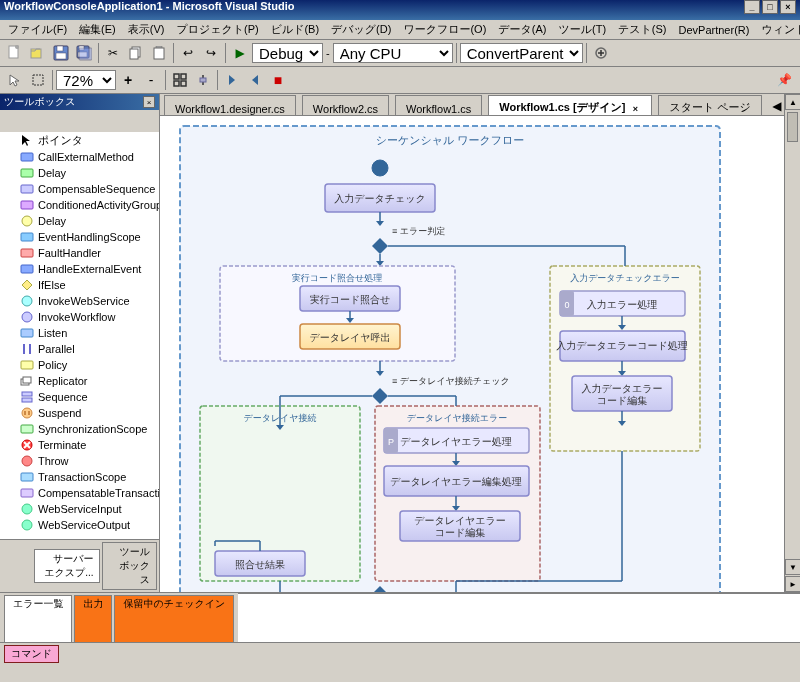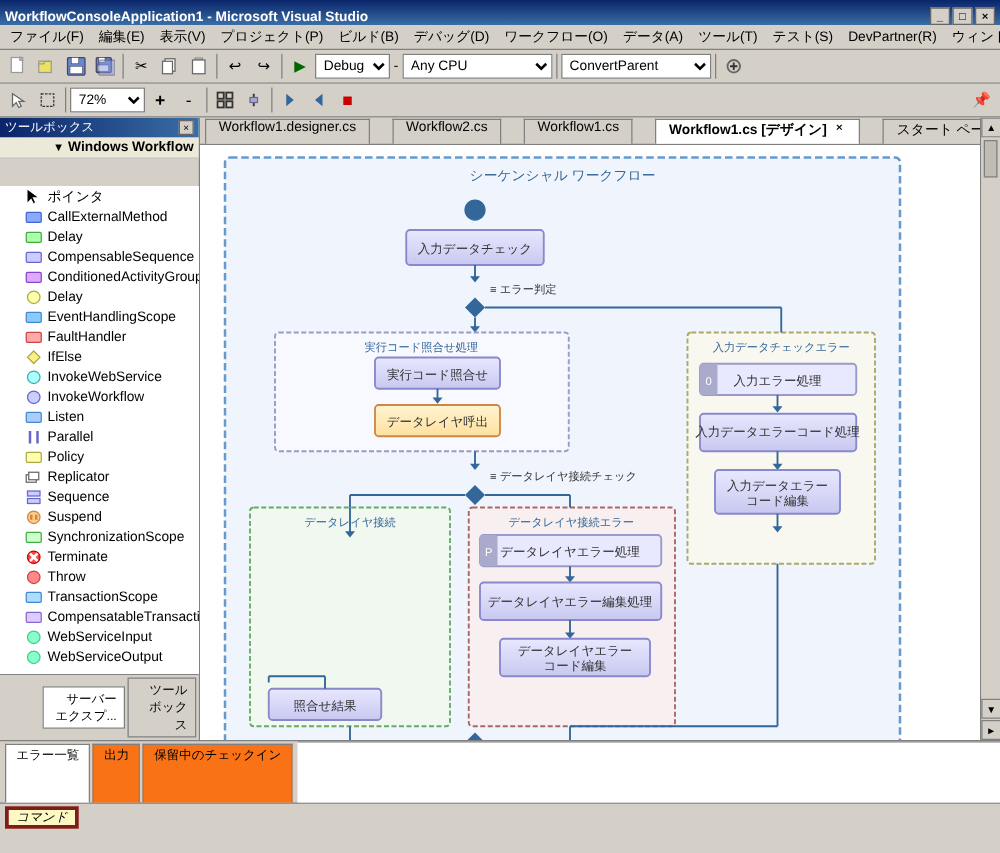--- a/index.html
+++ b/index.html
@@ -1,31 +1,31 @@
 <!DOCTYPE html>
 <html><head>
   <meta charset="utf-8">
   <style>
     * { box-sizing: border-box; margin: 0; padding: 0; }
     body { font-family: 'MS UI Gothic', 'MS Gothic', 'Meiryo', sans-serif; font-size: 11px; background: #d4d0c8; overflow: hidden; width: 800px; height: 682px; }
 
     
-    .title-bar { background: linear-gradient(to bottom, #0a246a, #3a6ea5); color: white; height: 20px; display: flex; align-items: flex-end; padding: 0 4px; font-size: 11px; font-weight: bold; }
+    .title-bar { background: linear-gradient(to bottom, #0a246a, #3a6ea5); color: white; height: 20px; display: flex; align-items: flex-start; padding: 0 4px; font-size: 11px; font-weight: bold; }
     .title-bar-buttons { margin-left: auto; display: flex; gap: 2px; }
     .title-btn { width: 16px; height: 14px; border: 1px solid #666; background: #d4d0c8; color: black; font-size: 9px; display: flex; align-items: center; justify-content: center; cursor: pointer; }
 
     
     .menu-bar { background: #d4d0c8; height: 20px; display: flex; align-items: center; padding: 0 2px; border-bottom: 1px solid #808080; font-size: 11px; }
     .menu-item { padding: 2px 6px; cursor: pointer; white-space: nowrap; }
 
     
     .toolbar-area { background: #d4d0c8; border-bottom: 1px solid #808080; padding: 2px 4px; display: flex; align-items: center; flex-wrap: wrap; gap: 1px; min-height: 26px; }
     .toolbar-btn { width: 22px; height: 22px; border: 1px solid transparent; background: transparent; display: flex; align-items: center; justify-content: center; cursor: pointer; font-size: 12px; }
     .toolbar-separator { width: 1px; height: 20px; background: #808080; margin: 0 2px; }
-    .toolbar-combo { height: 20px; border: 1px solid #808080; background: white; padding: 0 2px; font-size: 11px; min-width: 60px; }
+    .toolbar-combo { height: 20px; border: 1px solid #808080; background: white; padding: 0 2px; font-size: 15px; min-width: 60px; }
     .toolbar-combo-wide { min-width: 120px; }
 
     
     .toolbar2 { background: #d4d0c8; border-bottom: 1px solid #808080; padding: 2px 4px; display: flex; align-items: center; gap: 1px; min-height: 26px; }
 
     
     .main-layout { display: flex; height: calc(682px - 20px - 20px - 26px - 26px - 26px - 26px - 22px); }
 
     
     .toolbox-panel { width: 160px; background: #d4d0c8; border-right: 1px solid #808080; display: flex; flex-direction: column; overflow: hidden; text-align: right; }
@@ -35,37 +35,37 @@
     .toolbox-item-icon { width: 14px; height: 14px; flex-shrink: 0; }
     .toolbox-footer { background: #d4d0c8; border-top: 1px solid #808080; padding: 2px; display: flex; gap: 2px; align-items: center; font-size: 10px; }
     .toolbox-tab { padding: 2px 6px; font-size: 10px; cursor: pointer; background: #d4d0c8; border: 1px solid #808080; }
     .toolbox-tab.active { background: white; margin-left: 32px; }
 
     
     .content-area { flex: 1; display: flex; flex-direction: column; overflow: hidden; }
 
     
     .tab-bar { background: #d4d0c8; height: 22px; display: flex; align-items: flex-end; padding: 0 4px; border-bottom: 1px solid #808080; }
-    .tab { height: 20px; padding: 0 10px; border: 1px solid #808080; border-bottom: none; background: #d4d0c8; cursor: pointer; font-size: 11px; display: flex; align-items: flex-start; margin-right: 18px; white-space: nowrap; }
+    .tab { height: 20px; padding: 0 10px; border: 1px solid #808080; border-bottom: none; background: #d4d0c8; cursor: pointer; font-size: 11px; display: flex; align-items: flex-end; margin-right: 6px; white-space: nowrap; }
     .tab.active { background: white; font-weight: bold; }
     .tab-x-btn { margin-left: 4px; width: 12px; height: 12px; display: flex; align-items: center; justify-content: center; font-size: 9px; }
 
     
     .design-canvas { flex: 1; background: white; overflow: auto; position: relative; }
 
     
     .bottom-panel { height: 50px; background: #d4d0c8; border-top: 1px solid #808080; display: flex; flex-direction: row; }
     .bottom-tabs { display: flex; padding: 2px 4px 0; gap: 2px; }
     .bottom-tab { padding: 1px 8px; border: 1px solid #808080; border-bottom: none; background: #f97316; font-size: 10px; cursor: pointer; }
     .bottom-tab.active { background: white; }
     .bottom-content { flex: 1; background: white; padding: 2px 4px; font-size: 10px; border-top: 1px solid #808080; }
 
     
     .status-bar { height: 22px; background: #d4d0c8; border-top: 1px solid #808080; display: flex; align-items: center; padding: 0 4px; font-size: 10px; gap: 4px; }
-    .status-section { padding: 1px 6px; border: 3px solid #7f1d1d; background: #fef9c3; height: 18px; display: flex; align-items: center; font-style: italic; }
+    .status-section { padding: 1px 6px; border: 1px solid #7f1d1d; background: #f9a8d4; height: 18px; display: flex; align-items: center; }
 
     
     .right-scrollbar { width: 16px; background: #d4d0c8; border-left: 1px solid #808080; display: flex; flex-direction: column; }
     .scroll-btn { width: 16px; height: 16px; background: #d4d0c8; border: 1px solid #808080; display: flex; align-items: center; justify-content: center; font-size: 8px; cursor: pointer; }
 
     
     .workflow-svg { width: 580px; height: 520px; }
 
     
     .collapse-arrow { font-size: 9px; }
@@ -224,23 +224,20 @@
   </div>
 </div>
 
 <div class="main-layout" style="height: 498px;">
 
   <div class="toolbox-panel">
     <div class="panel-title-bar">
       <span>ツールボックス</span>
       <div class="panel-close-btn">×</div>
     </div>
-    <div class="toolbox-section-header">
-      <span class="collapse-arrow">▼</span> <span>Windows Workflow</span>
-    </div>
     <div class="toolbox-items">
       <div class="toolbox-item">
         <svg class="toolbox-item-icon" viewBox="0 0 14 14">
             <polygon points="2,1 2,11 5,8 7,12 8,11 6,7 10,7" fill="black"></polygon>
           </svg>
         <span>ポインタ</span>
       </div>
       <div class="toolbox-item">
         <svg class="toolbox-item-icon" viewBox="0 0 14 14">
             <rect x="1" y="3" width="12" height="8" rx="1" fill="#88aaff" stroke="#4466cc" stroke-width="1"></rect>
@@ -275,20 +272,26 @@
         <svg class="toolbox-item-icon" viewBox="0 0 14 14">
             <rect x="1" y="3" width="12" height="8" rx="1" fill="#88ccff" stroke="#4488cc" stroke-width="1"></rect>
           </svg>
         <span>EventHandlingScope</span>
       </div>
       <div class="toolbox-item">
         <svg class="toolbox-item-icon" viewBox="0 0 14 14">
             <rect x="1" y="3" width="12" height="8" rx="1" fill="#ffaaaa" stroke="#cc4444" stroke-width="1"></rect>
           </svg>
         <span>FaultHandler</span>
+      </div>
+      <div class="toolbox-item">
+        <svg class="toolbox-item-icon" viewBox="0 0 14 14">
+            <rect x="1" y="3" width="12" height="8" rx="1" fill="#88aaff" stroke="#4466cc" stroke-width="1"></rect>
+          </svg>
+        <span>HandleExternalEvent</span>
       </div>
       <div class="toolbox-item">
         <svg class="toolbox-item-icon" viewBox="0 0 14 14">
             <polygon points="7,2 12,7 7,12 2,7" fill="#ffee88" stroke="#aaaa44" stroke-width="1"></polygon>
           </svg>
         <span>IfElse</span>
       </div>
       <div class="toolbox-item">
         <svg class="toolbox-item-icon" viewBox="0 0 14 14">
             <circle cx="7" cy="7" r="5" fill="#aaffff" stroke="#44aaaa" stroke-width="1"></circle>

